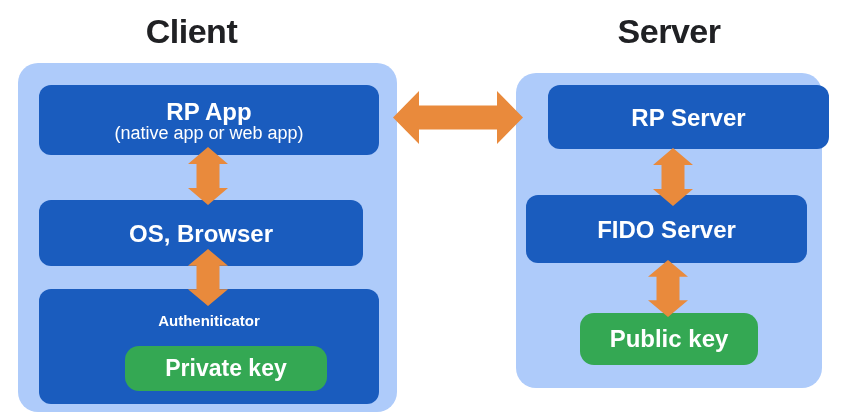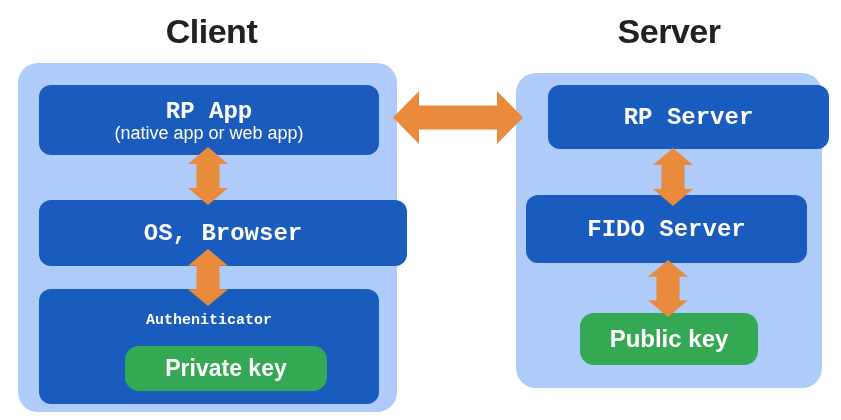--- a/index.html
+++ b/index.html
@@ -20,21 +20,21 @@
   }
   .title {
     position: absolute;
     top: 12px;
     font-size: 34px;
     font-weight: 700;
     letter-spacing: -0.5px;
     color: var(--title-color);
     text-align: center;
   }
-  .title.client { left: 22px; width: 379px; }
+  .title.client { left: 2px; width: 379px; }
   .title.server { left: 516px; width: 306px; }
 
   .group {
     position: absolute;
     background: var(--group-bg);
     border-radius: 20px;
   }
   .group.client { left: 18px; top: 63px; width: 379px; height: 349px; }
   .group.server { left: 516px; top: 73px; width: 306px; height: 315px; }
 
@@ -43,25 +43,25 @@
     background: var(--box-bg);
     border-radius: 12px;
     color: var(--box-text-color);
     display: flex;
     flex-direction: column;
     align-items: center;
     justify-content: center;
     text-align: center;
     z-index: 1;
   }
-  .node .label { font-size: 24px; font-weight: 700; line-height: 27px; font-family: Liberation Mono, monospace; }
+  .node .label { font-size: 24px; font-weight: 700; line-height: 27px; }
   .node .sublabel { font-size: 18px; font-weight: 400; line-height: 17px; }
 
   .client .rp-app       { left: 21px; top: 22px;  width: 340px; height: 70px; }
-  .client .os-browser   { left: 21px; top: 137px; width: 368px; height: 66px; }
+  .client .os-browser   { left: 21px; top: 137px; width: 324px; height: 66px; }
   .client .authenticator{ left: 21px; top: 226px; width: 340px; height: 115px;
                           justify-content: flex-start; padding-top: 20px; }
   .client .authenticator .label { font-size: 15px; line-height: 23px; }
 
   .server .rp-server    { left: 10px; top: 12px;  width: 281px; height: 64px; margin-left: 22px; }
   .server .fido-server  { left: 10px; top: 122px; width: 281px; height: 68px; }
 
   .keybox {
     position: absolute;
     background: var(--key-bg);

